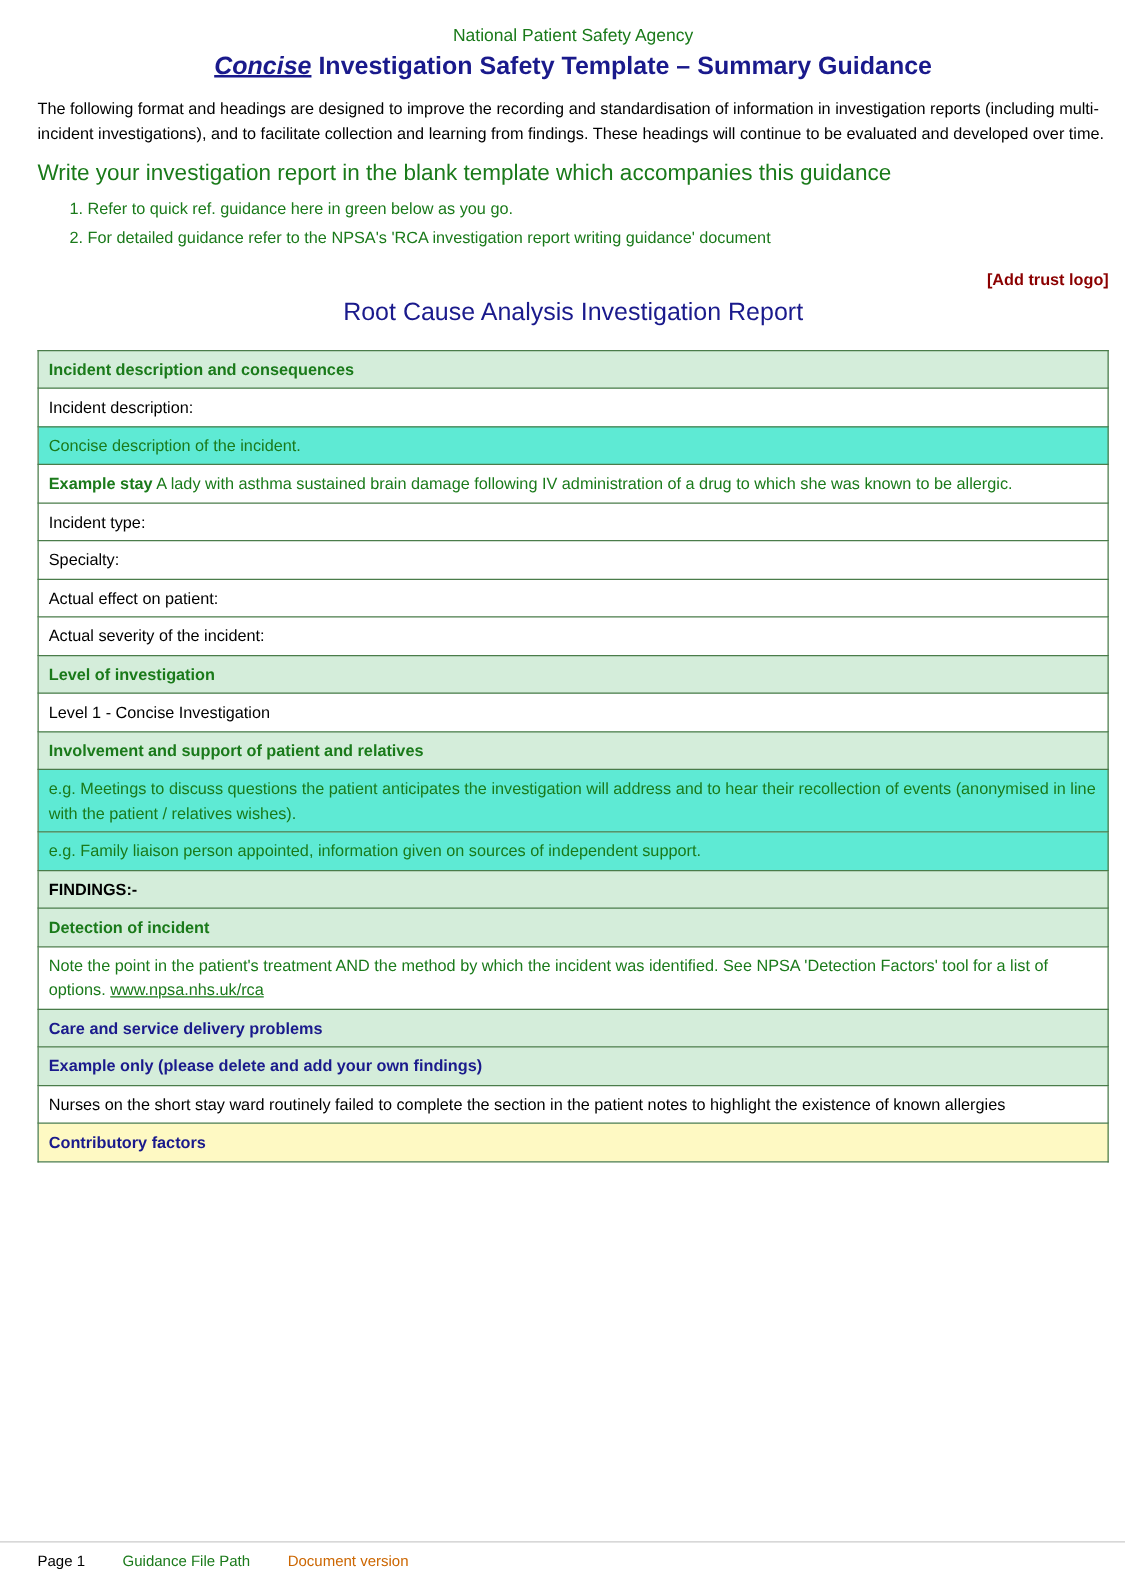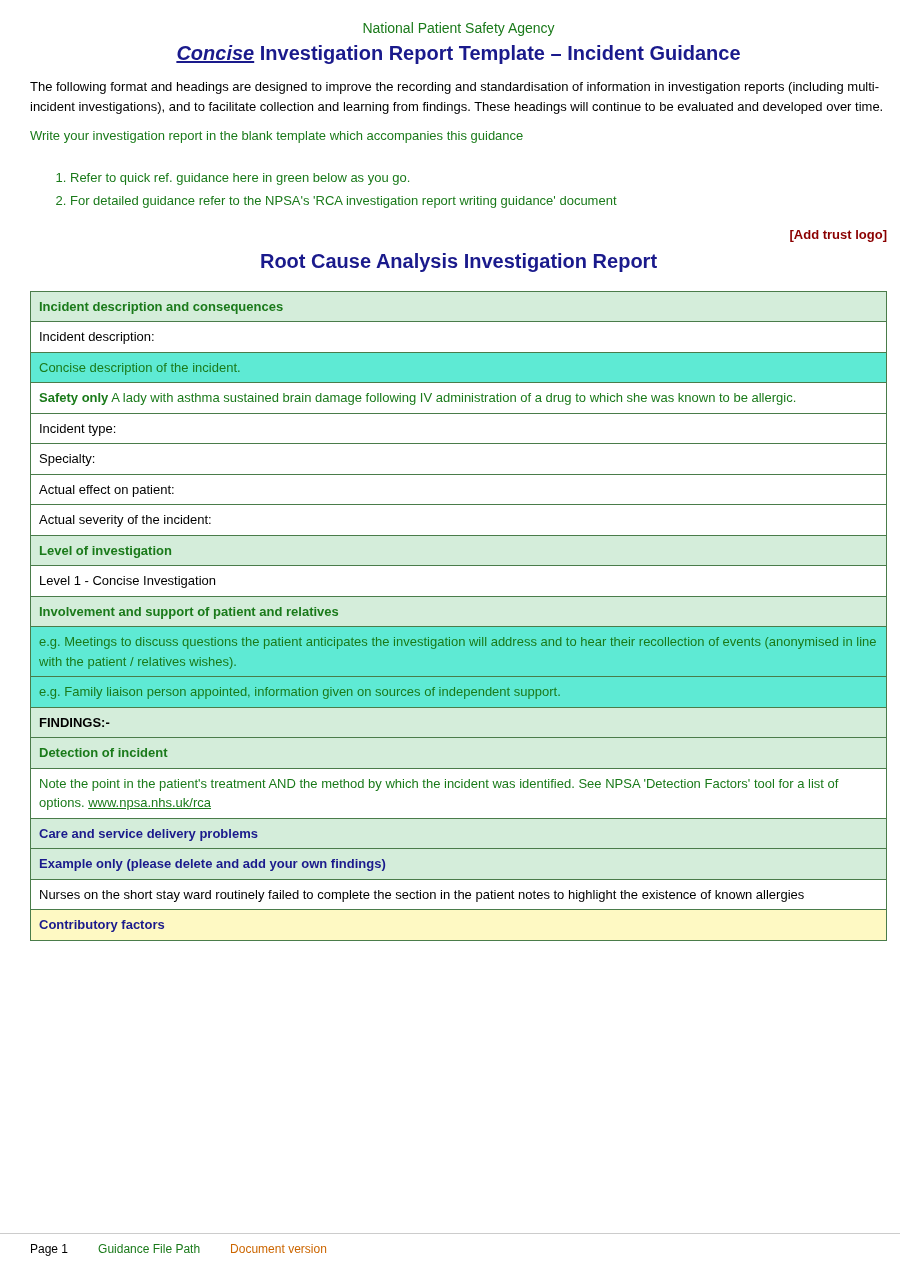--- a/index.html
+++ b/index.html
@@ -40,22 +40,22 @@
 
     .intro-text {
       color: #000;
       font-size: 13px;
       line-height: 1.5;
       margin-bottom: 12px;
     }
 
     .instructions {
       color: #1a7a1a;
-      font-size: 13px;
-      margin-bottom: 23px;
+      font-size: 18px;
+      margin-bottom: 6px;
     }
 
     .instruction-list {
       color: #1a7a1a;
       font-size: 13px;
       list-style: decimal;
       padding-left: 40px;
       margin-bottom: 14px;
       line-height: 1.8;
     }
@@ -65,21 +65,21 @@
       color: #8b0000;
       font-weight: bold;
       font-size: 13px;
       margin-bottom: 8px;
     }
 
     .rca-title {
       text-align: center;
       color: #1a1a8c;
       font-size: 20px;
-      font-weight: bold;
+      font-weight: normal;
       margin-bottom: 18px;
     }
 
     .report-table {
       width: 100%;
       border-collapse: collapse;
       border: 1.5px solid #4a7c4a;
       margin-bottom: 8px;
     }
 
@@ -195,21 +195,21 @@
     }
   </style>
 </head>
 <body>
 
 <div class="page-content">
 
   <div class="agency-title">National Patient Safety Agency</div>
 
   <div class="report-title">
-    <span class="concise">Concise</span><span> Investigation Report Template – Incident Guidance</span>
+    <span class="concise">Concise</span><span> Investigation Safety Template – Summary Guidance</span>
   </div>
 
   <p class="intro-text">The following format and headings are designed to improve the recording and standardisation of information in investigation reports (including multi-incident investigations), and to facilitate collection and learning from findings. These headings will continue to be evaluated and developed over time.</p>
 
   <p class="instructions">Write your investigation report in the blank template which accompanies this guidance</p>
   <ol class="instruction-list">
     <li>Refer to quick ref. guidance here in green below as you go.</li>
     <li>For detailed guidance refer to the NPSA's 'RCA investigation report writing guidance' document</li>
   </ol>
 
@@ -224,21 +224,21 @@
         <td class="section-header">Incident description and consequences</td>
       </tr>
       <tr>
         <td class="plain-row">Incident description:</td>
       </tr>
       <tr>
         <td class="green-text">Concise description of the incident.</td>
       </tr>
       <tr>
         <td class="example-row">
-          <span class="example-bold">Safety only</span><span> A lady with asthma sustained brain damage following IV administration of a drug to which she was known to be allergic.</span>
+          <span class="example-bold">Example stay</span><span> A lady with asthma sustained brain damage following IV administration of a drug to which she was known to be allergic.</span>
         </td>
       </tr>
       <tr>
         <td class="plain-row">Incident type:</td>
       </tr>
       <tr>
         <td class="plain-row">Specialty:</td>
       </tr>
       <tr>
         <td class="plain-row">Actual effect on patient:</td>

